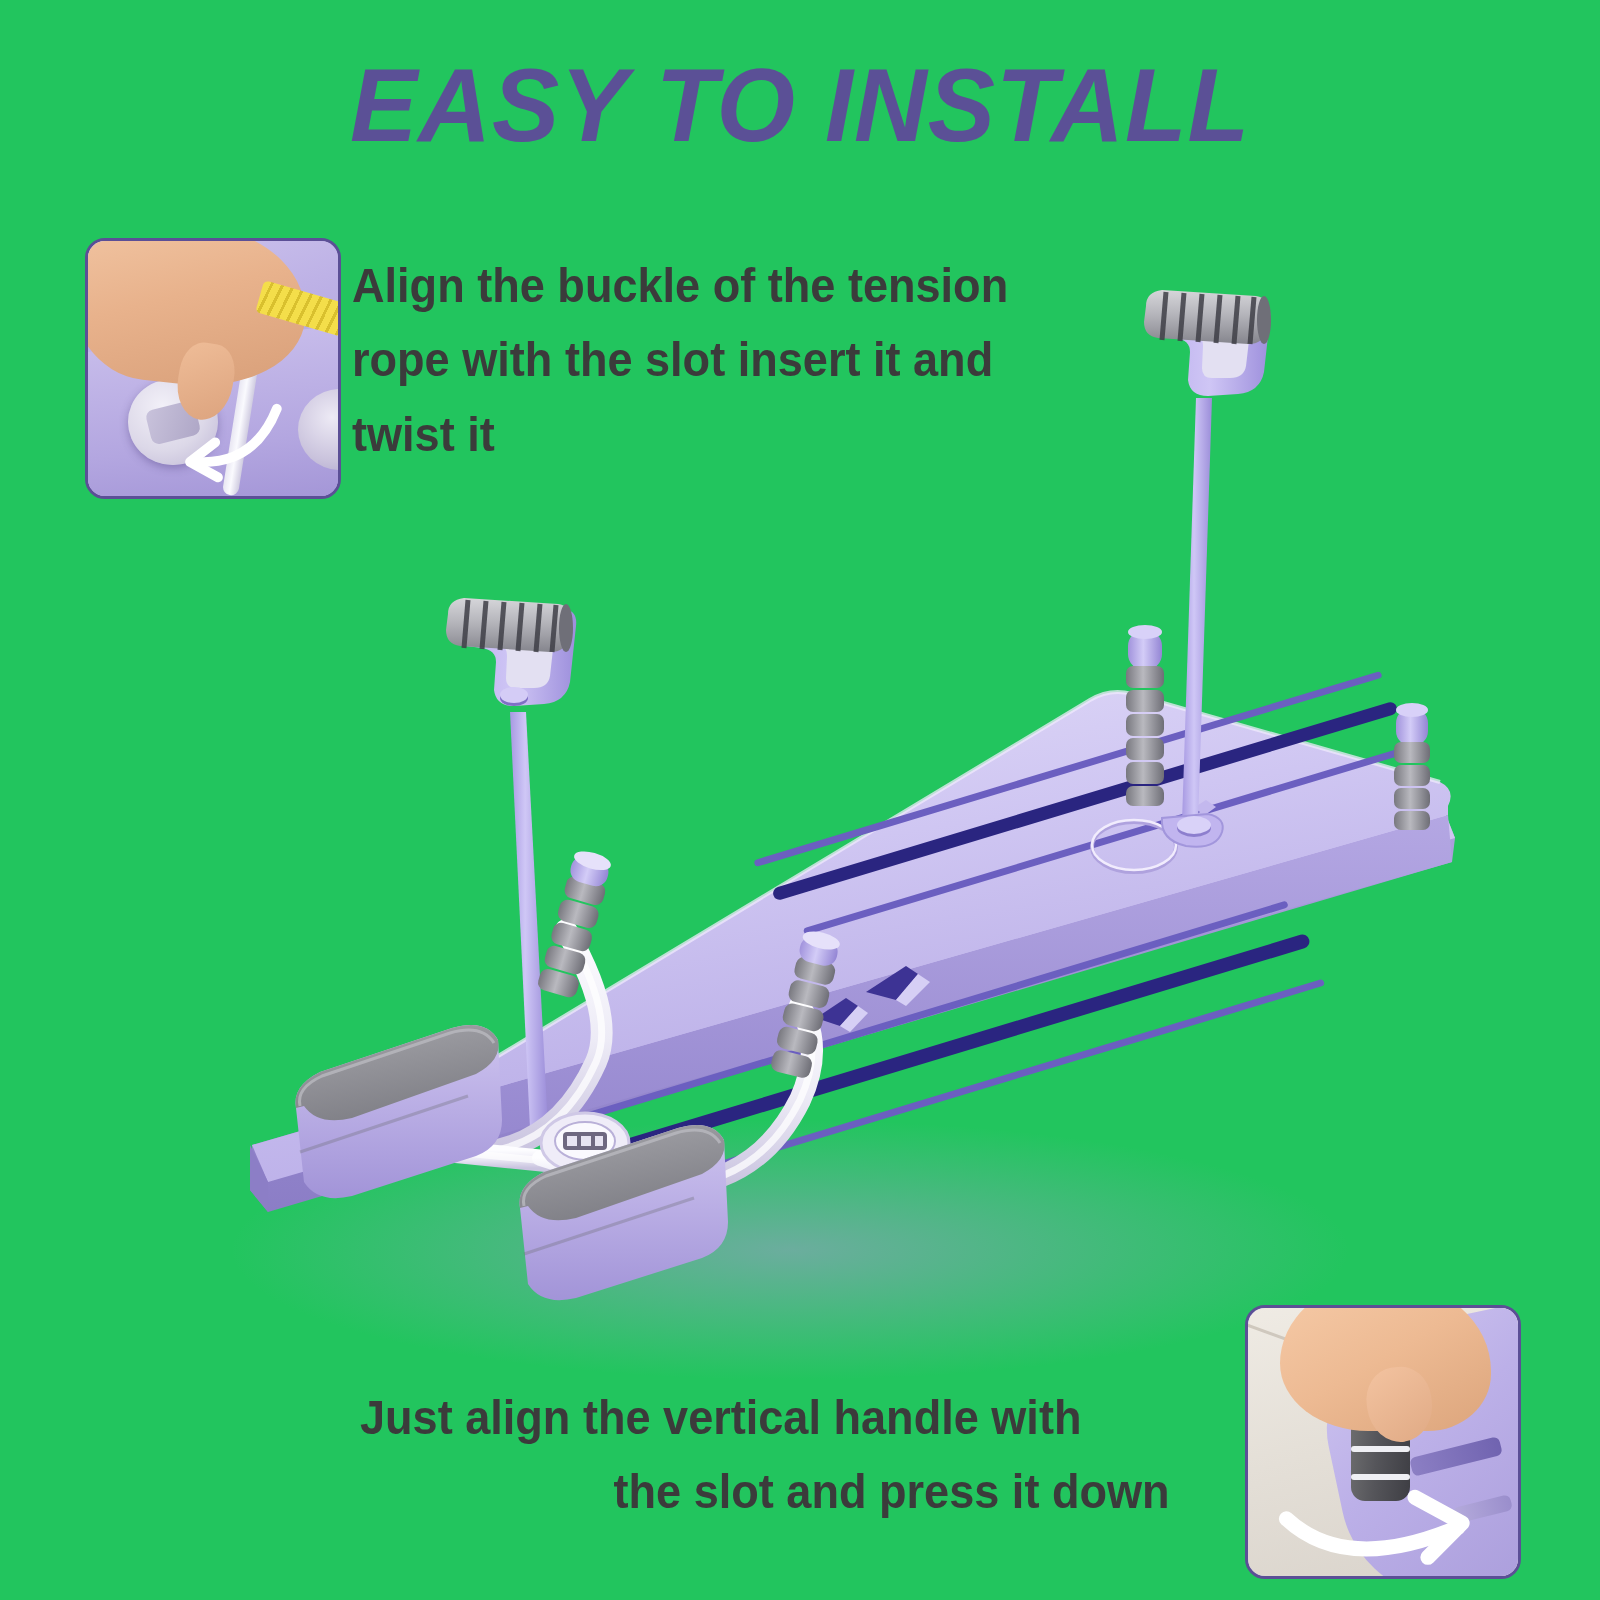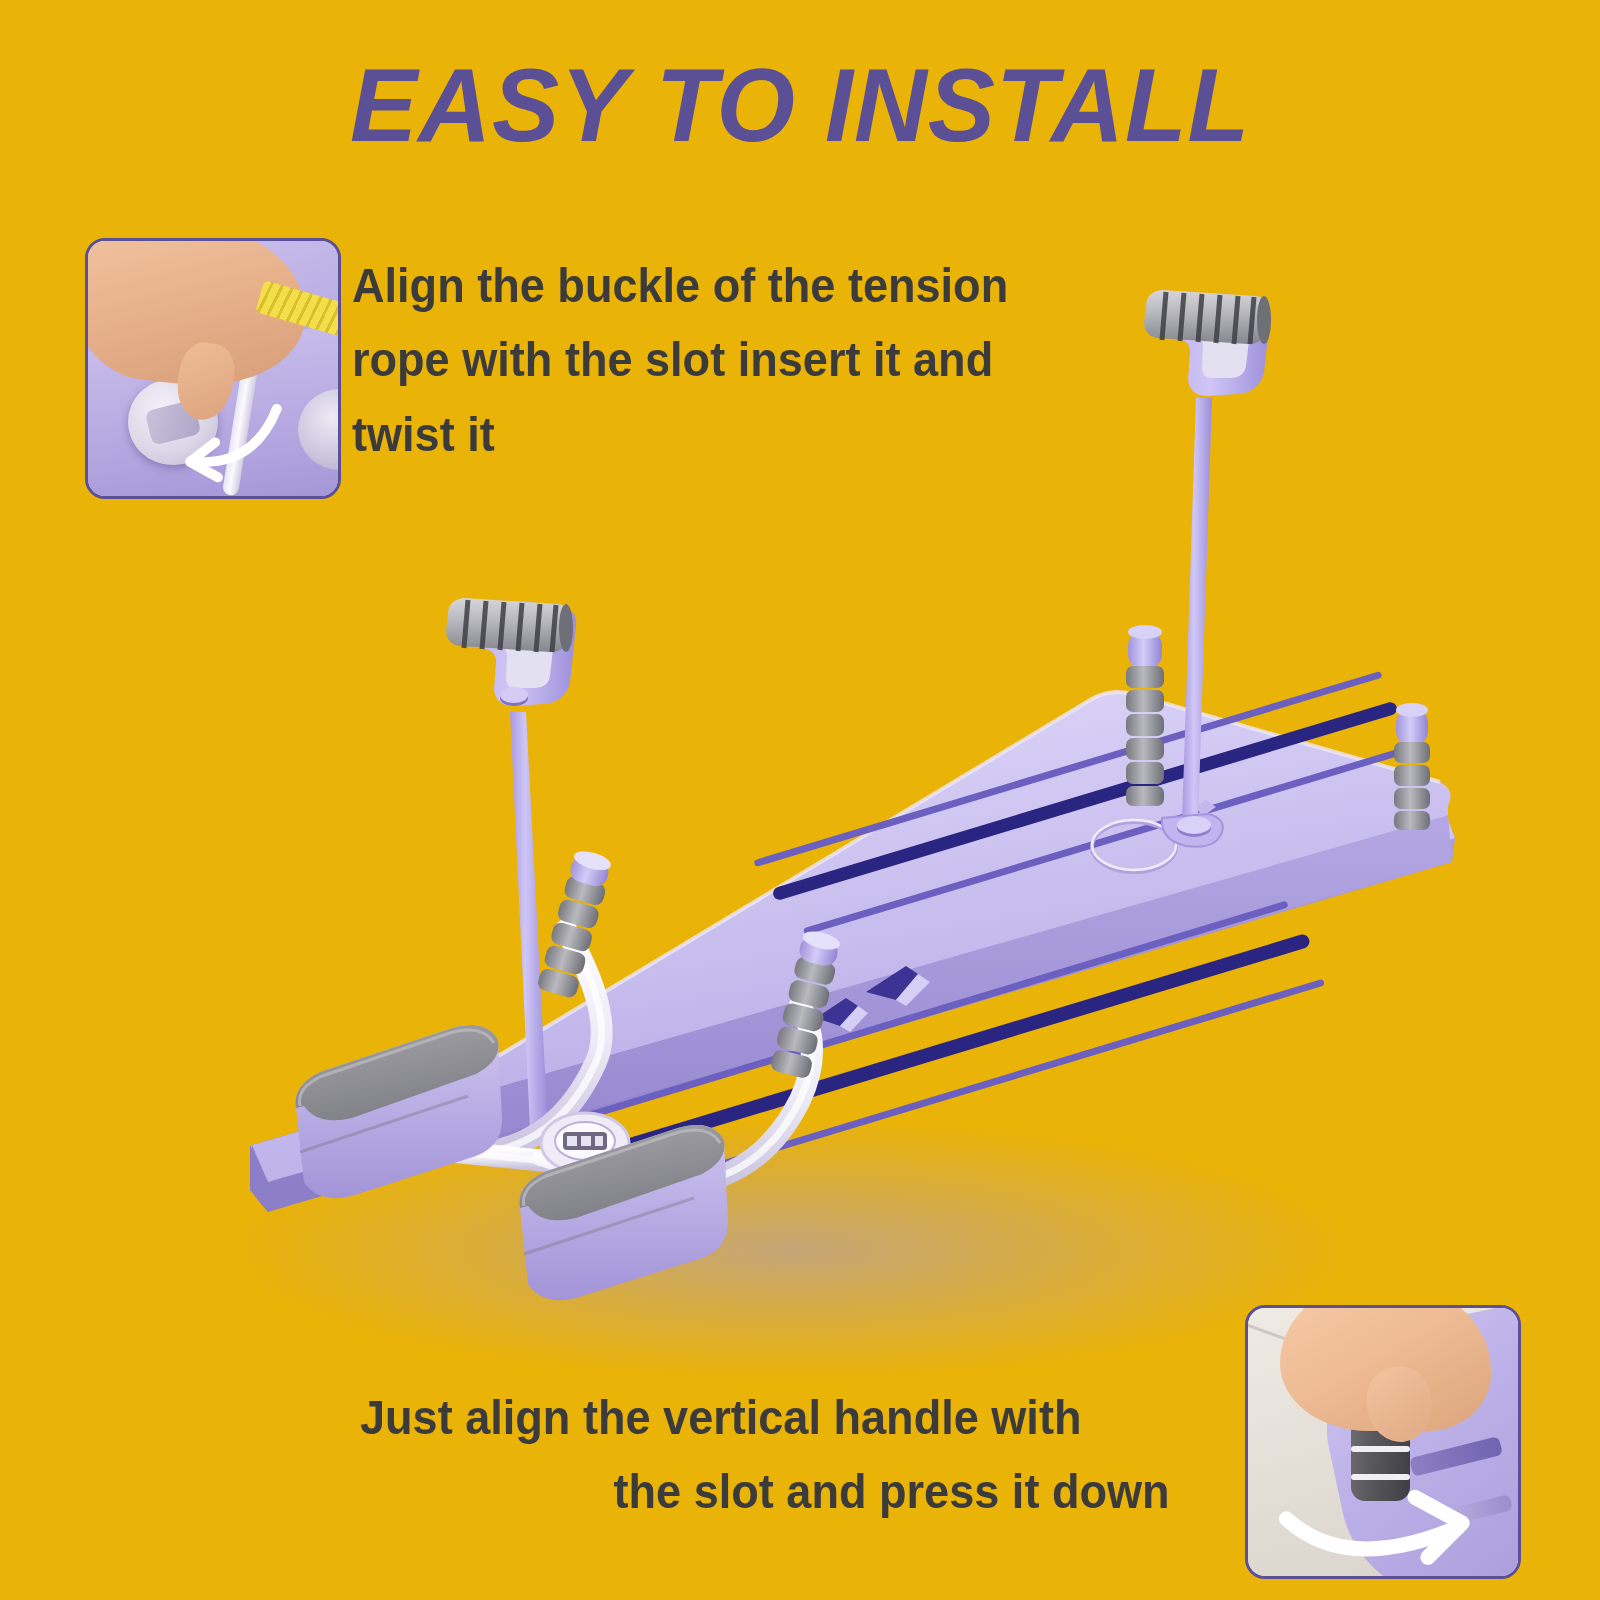--- a/index.html
+++ b/index.html
@@ -4,21 +4,21 @@
 <style>
   html, body {
     margin: 0;
     padding: 0;
     background: #E3E0F2;
   }
   #stage {
     position: relative;
     width: 1600px;
     height: 1600px;
-    background: #eab308;
+    background: #22c55e;
     overflow: hidden;
     font-family: "Liberation Sans", "DejaVu Sans", sans-serif;
   }
 
   
   .title {
     position: absolute;
     left: 0;
     top: 48px;
     width: 1600px;

